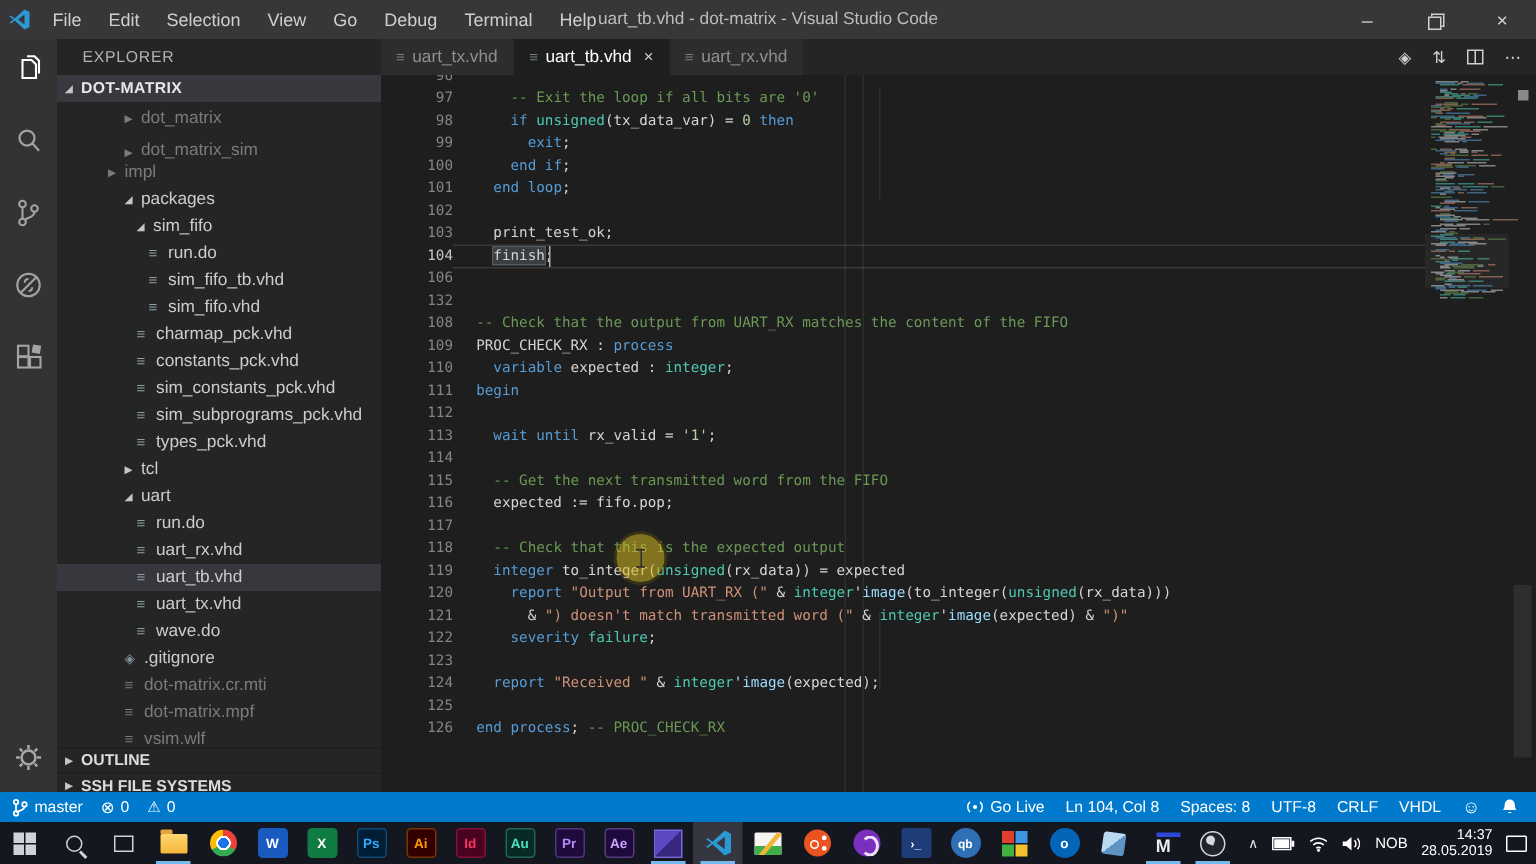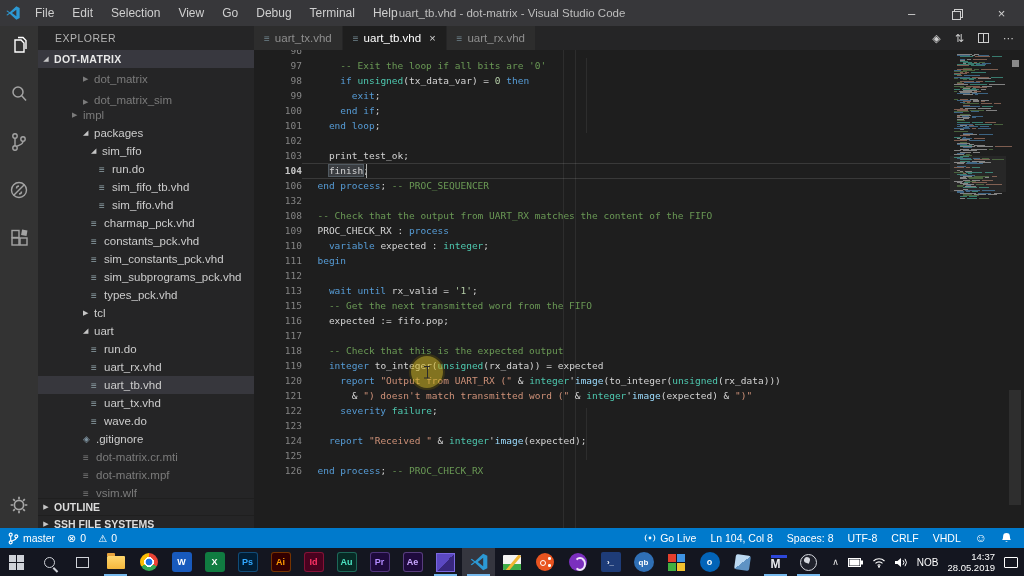--- a/index.html
+++ b/index.html
@@ -51,21 +51,21 @@
   .editor-actions { position:absolute; right:4px; top:0; height:24px; display:flex; align-items:center; gap:14px; color:#cfcfcf; padding-right:6px; }
   .ea-icon { font-size:11px; }
   .split-icon { width:11px; height:10px; border:1px solid #cfcfcf; position:relative; }
   .split-icon:before { content:""; position:absolute; left:4px; top:0; bottom:0; width:1px; background:#cfcfcf; }
 
   
   .editor { position:absolute; left:254px; top:50px; width:770px; height:478px; background:#1e1e1e; overflow:hidden; }
   .code-lines { position:absolute; left:0; top:-7px; width:770px; }
   .code-row { height:15px; display:flex; }
   .code-row .ln { width:48px; flex:none; text-align:right; padding-right:0; color:#858585; font-family:"DejaVu Sans Mono",monospace; font-size:9.5px; line-height:15px; }
-  .code-row.current .ln { color:#c6c6c6;font-weight:bold; }
+  .code-row.current .ln { color:#c6c6c6; }
   .code-row pre { margin:0; padding-left:4px; font-family:"DejaVu Sans Mono",monospace; font-size:9.5px; line-height:15px; white-space:pre; }
   .c-kw{color:#569cd6} .c-cm{color:#6a9955} .c-ty{color:#4ec9b0} .c-st{color:#ce9178} .c-nu{color:#b5cea8} .c-tx{color:#d4d4d4} .c-at{color:#9cdcfe}
   .word-hl { background:#3a3d41; outline:1px solid #515a61; }
   .iguide { position:absolute; top:0; width:1px; background:rgba(255,255,255,0.07); }
   .curline-border { position:absolute; left:48px; width:704px; height:1px; background:rgba(255,255,255,0.12); }
   .caret { position:absolute; width:1px; height:14px; background:#aeafad; }
   .minimap { position:absolute; left:696px; top:0; width:56px; height:478px; background:#1e1e1e; }
   .mm-slider { position:absolute; left:0; width:56px; background:rgba(255,255,255,0.045); }
   .scrollbar { position:absolute; left:752px; top:0; width:18px; height:478px; }
   .sb-thumb { position:absolute; left:3px; width:12px; background:rgba(121,121,121,0.18); }
@@ -397,21 +397,20 @@
         <div class="code-row">
           <span class="ln">103</span>
           <pre><span class="c-tx">    print_test_ok;</span></pre>
         </div>
         <div class="code-row current">
           <span class="ln">104</span>
           <pre><span class="c-tx">    </span><span class="c-tx word-hl">finish</span><span class="c-tx">;</span></pre>
         </div>
         <div class="code-row">
           <span class="ln">106</span>
-          <pre><span class="c-tx">  </span><span class="c-kw">end process</span><span class="c-tx">; </span><span class="c-cm">-- PROC_SEQUENCER</span></pre>
         </div>
         <div class="code-row">
           <span class="ln">132</span>
           <pre></pre>
         </div>
         <div class="code-row">
           <span class="ln">108</span>
           <pre><span class="c-tx">  </span><span class="c-cm">-- Check that the output from UART_RX matches the content of the FIFO</span></pre>
         </div>
         <div class="code-row">
@@ -426,20 +425,24 @@
           <span class="ln">111</span>
           <pre><span class="c-tx">  </span><span class="c-kw">begin</span></pre>
         </div>
         <div class="code-row">
           <span class="ln">112</span>
           <pre></pre>
         </div>
         <div class="code-row">
           <span class="ln">113</span>
           <pre><span class="c-tx">    </span><span class="c-kw">wait until</span><span class="c-tx"> rx_valid = </span><span class="c-nu">'1'</span><span class="c-tx">;</span></pre>
+        </div>
+        <div class="code-row">
+          <span class="ln">114</span>
+          <pre></pre>
         </div>
         <div class="code-row">
           <span class="ln">115</span>
           <pre><span class="c-tx">    </span><span class="c-cm">-- Get the next transmitted word from the FIFO</span></pre>
         </div>
         <div class="code-row">
           <span class="ln">116</span>
           <pre><span class="c-tx">    expected := fifo.pop;</span></pre>
         </div>
         <div class="code-row">

